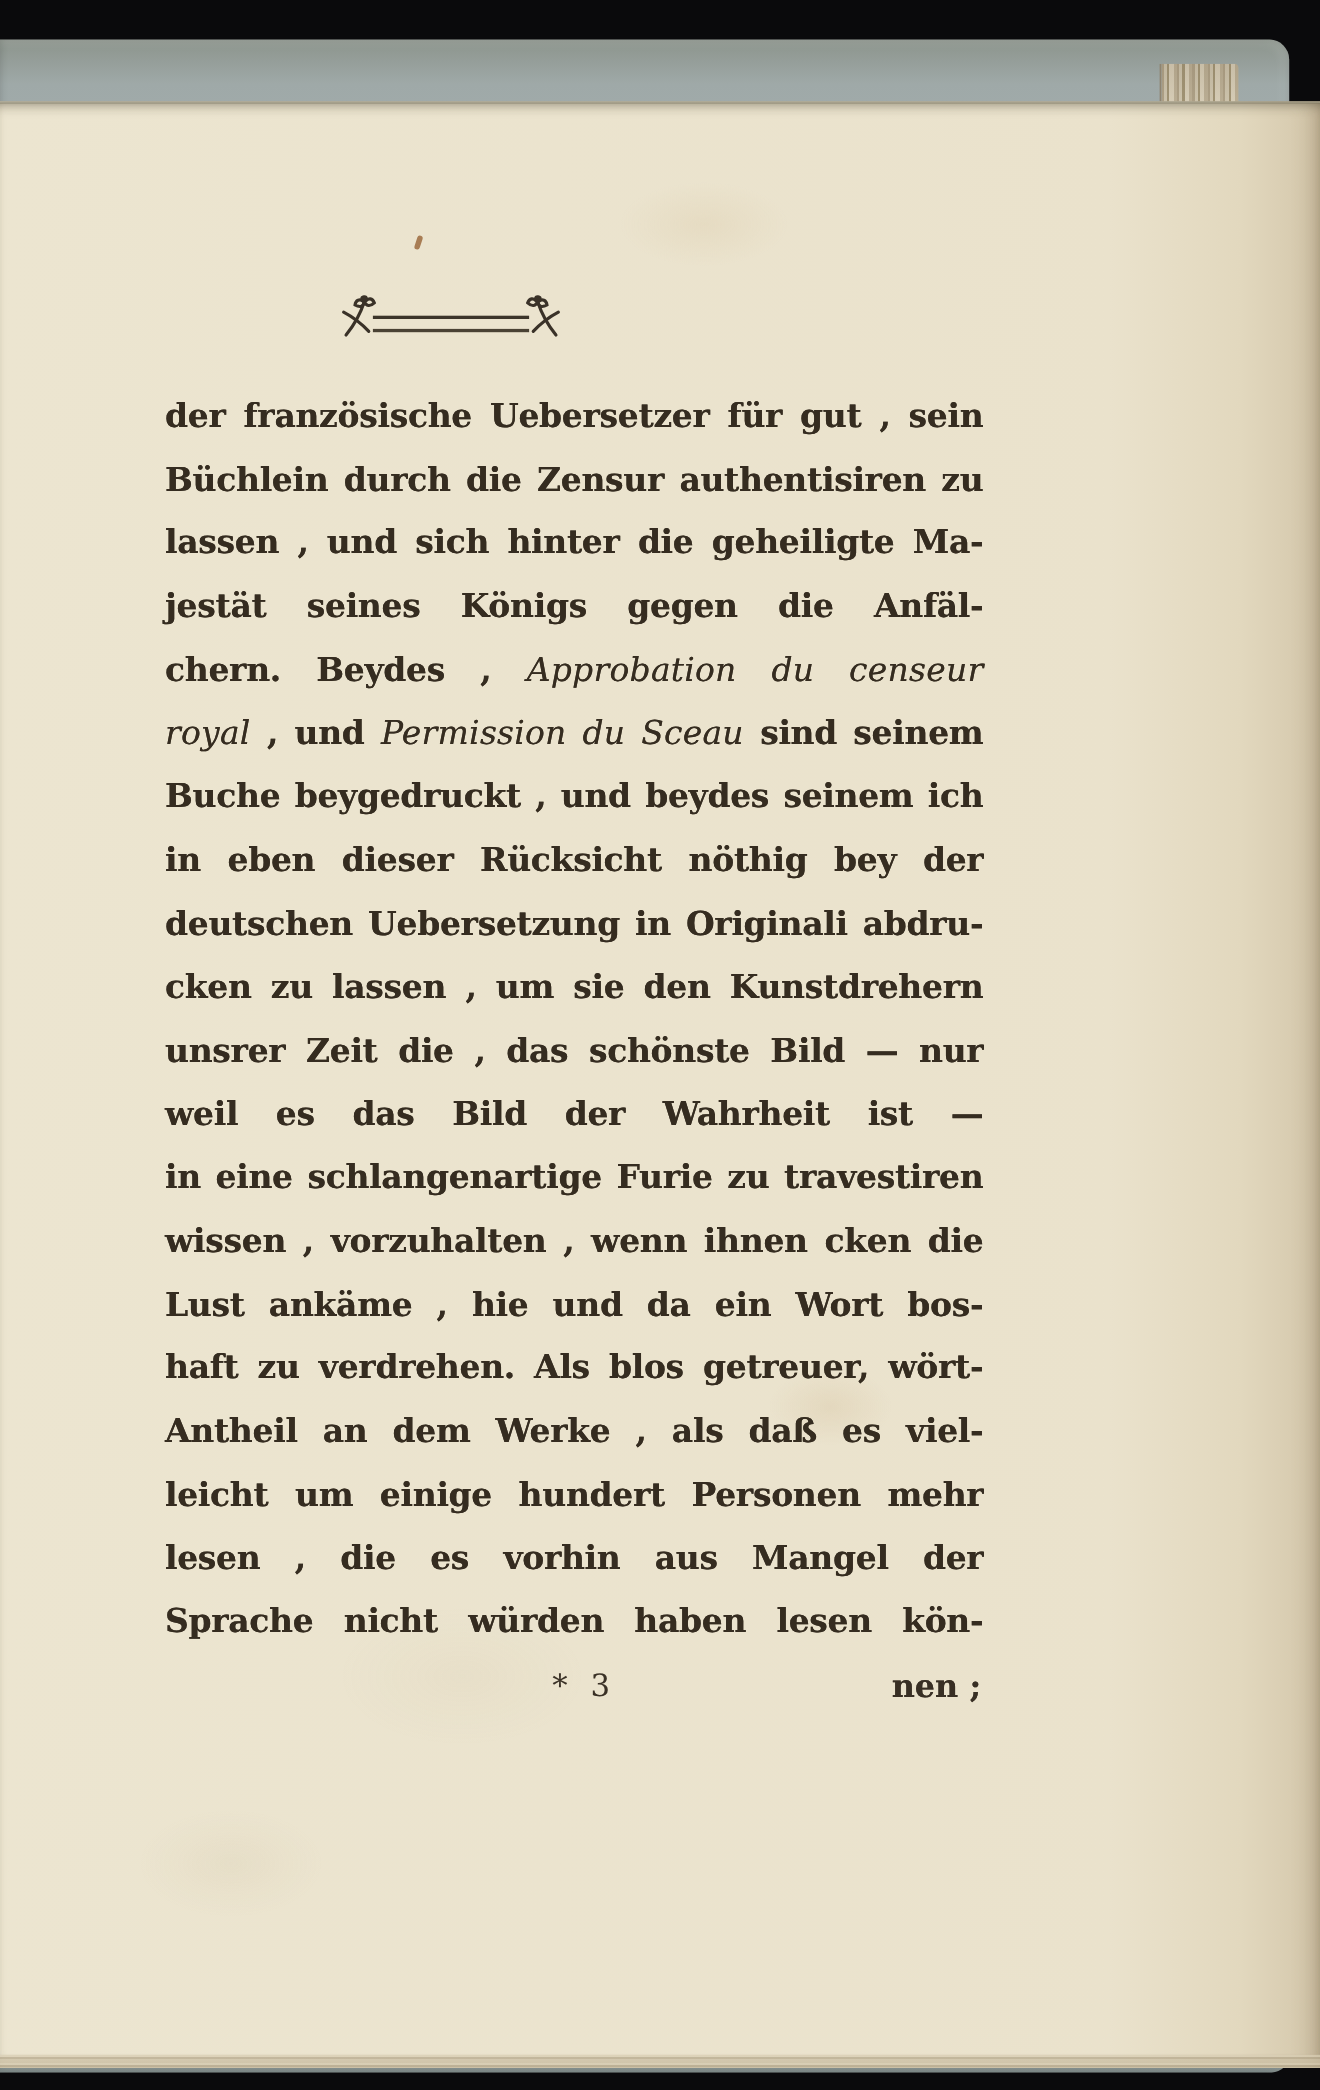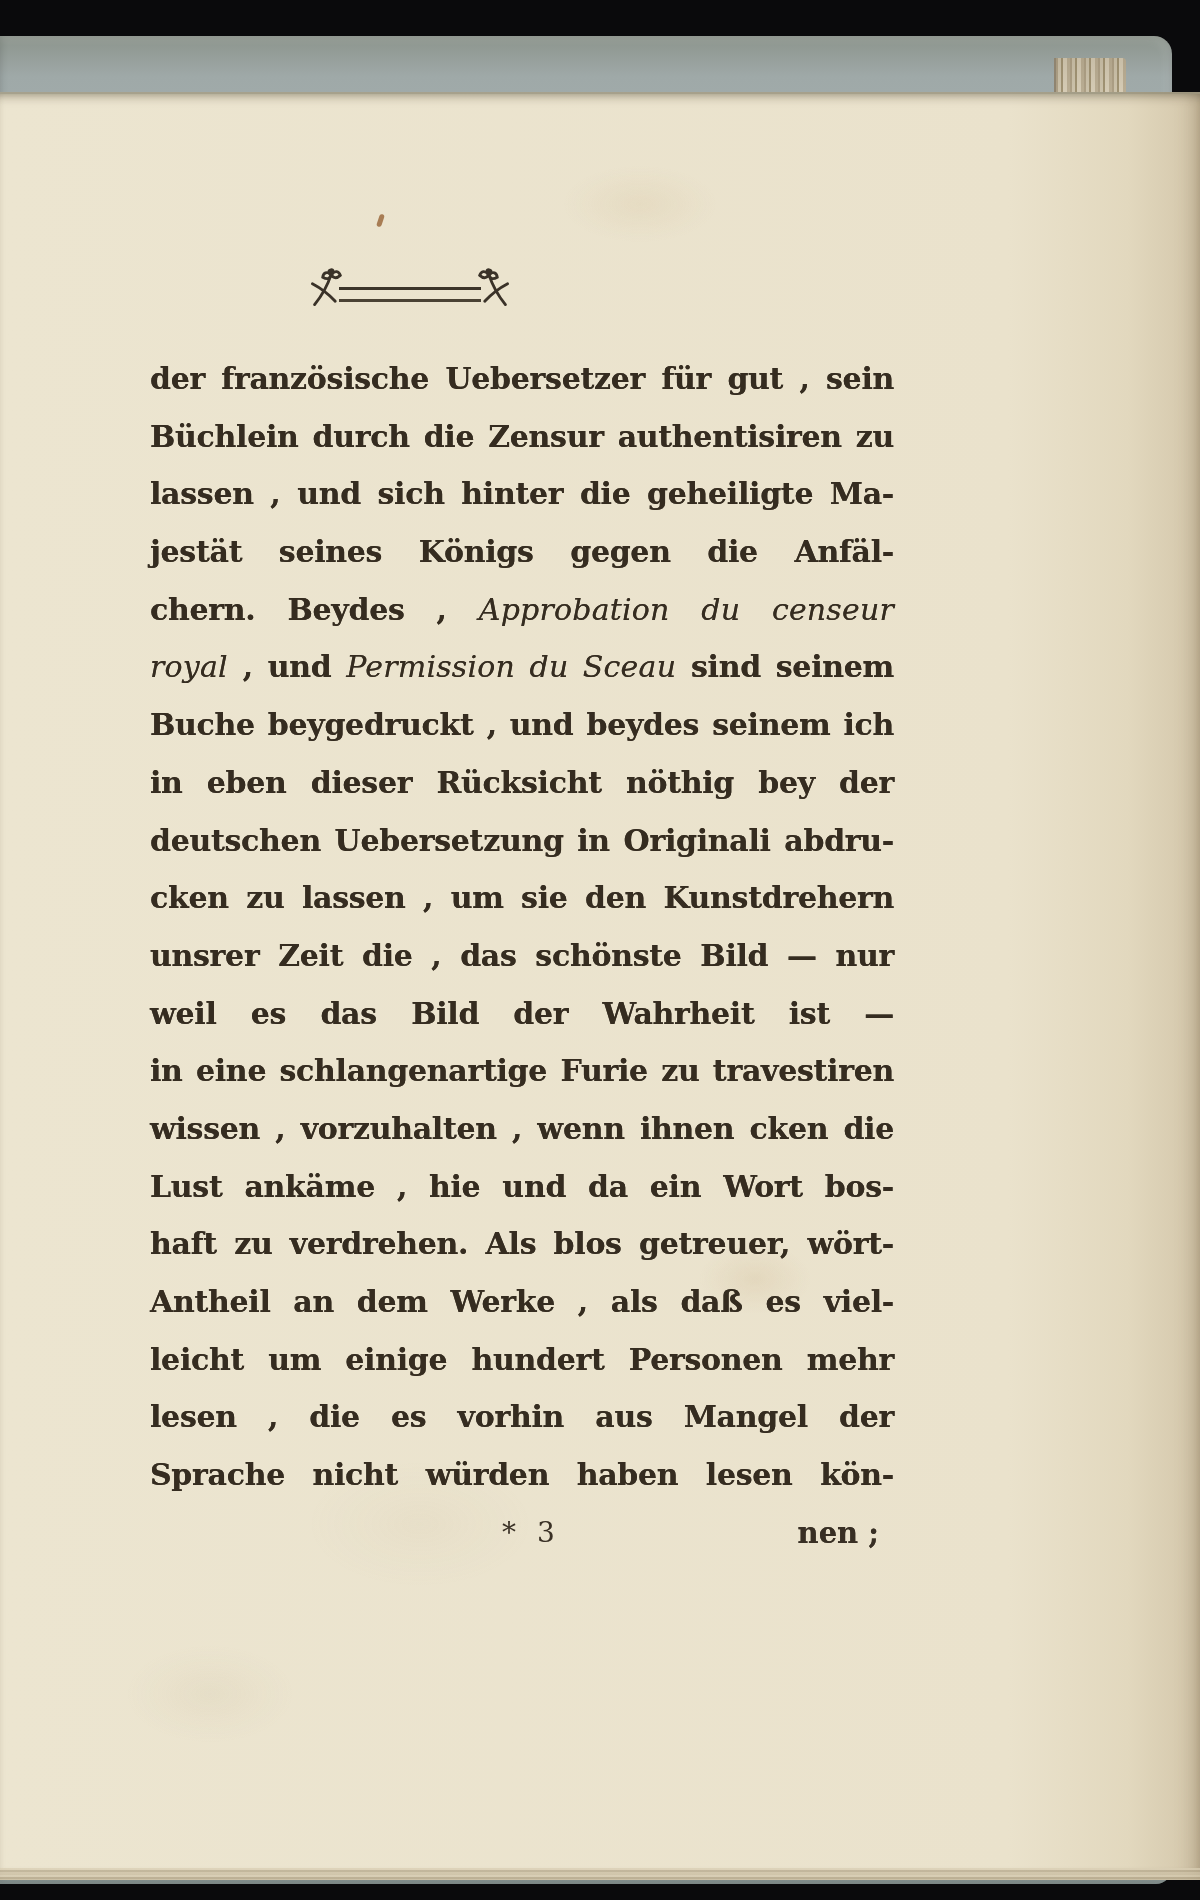--- a/index.html
+++ b/index.html
@@ -70,21 +70,21 @@
   .line .lat{
     font-style:italic;font-weight:normal;letter-spacing:0.2px;
     font-family:"DejaVu Serif","Liberation Serif",serif;
   }
   .sigrow{position:relative;height:58px;line-height:58px;}
   .sig{
     position:absolute;left:352px;font-size:28px;font-weight:normal;
     color:#3a3126;letter-spacing:6px;
   }
   .catch{
-    position:absolute;right:15px;font-size:29px;font-weight:bold;
+    position:absolute;right:2px;font-size:29px;font-weight:bold;
     color:#382f24;text-shadow:0 0 0.6px rgba(52,43,32,0.85);
   }
 </style>
 </head>
 <body>
 
 <div class="stage">
 
   <div class="cover"></div>
   <div class="fore-edge"></div>

